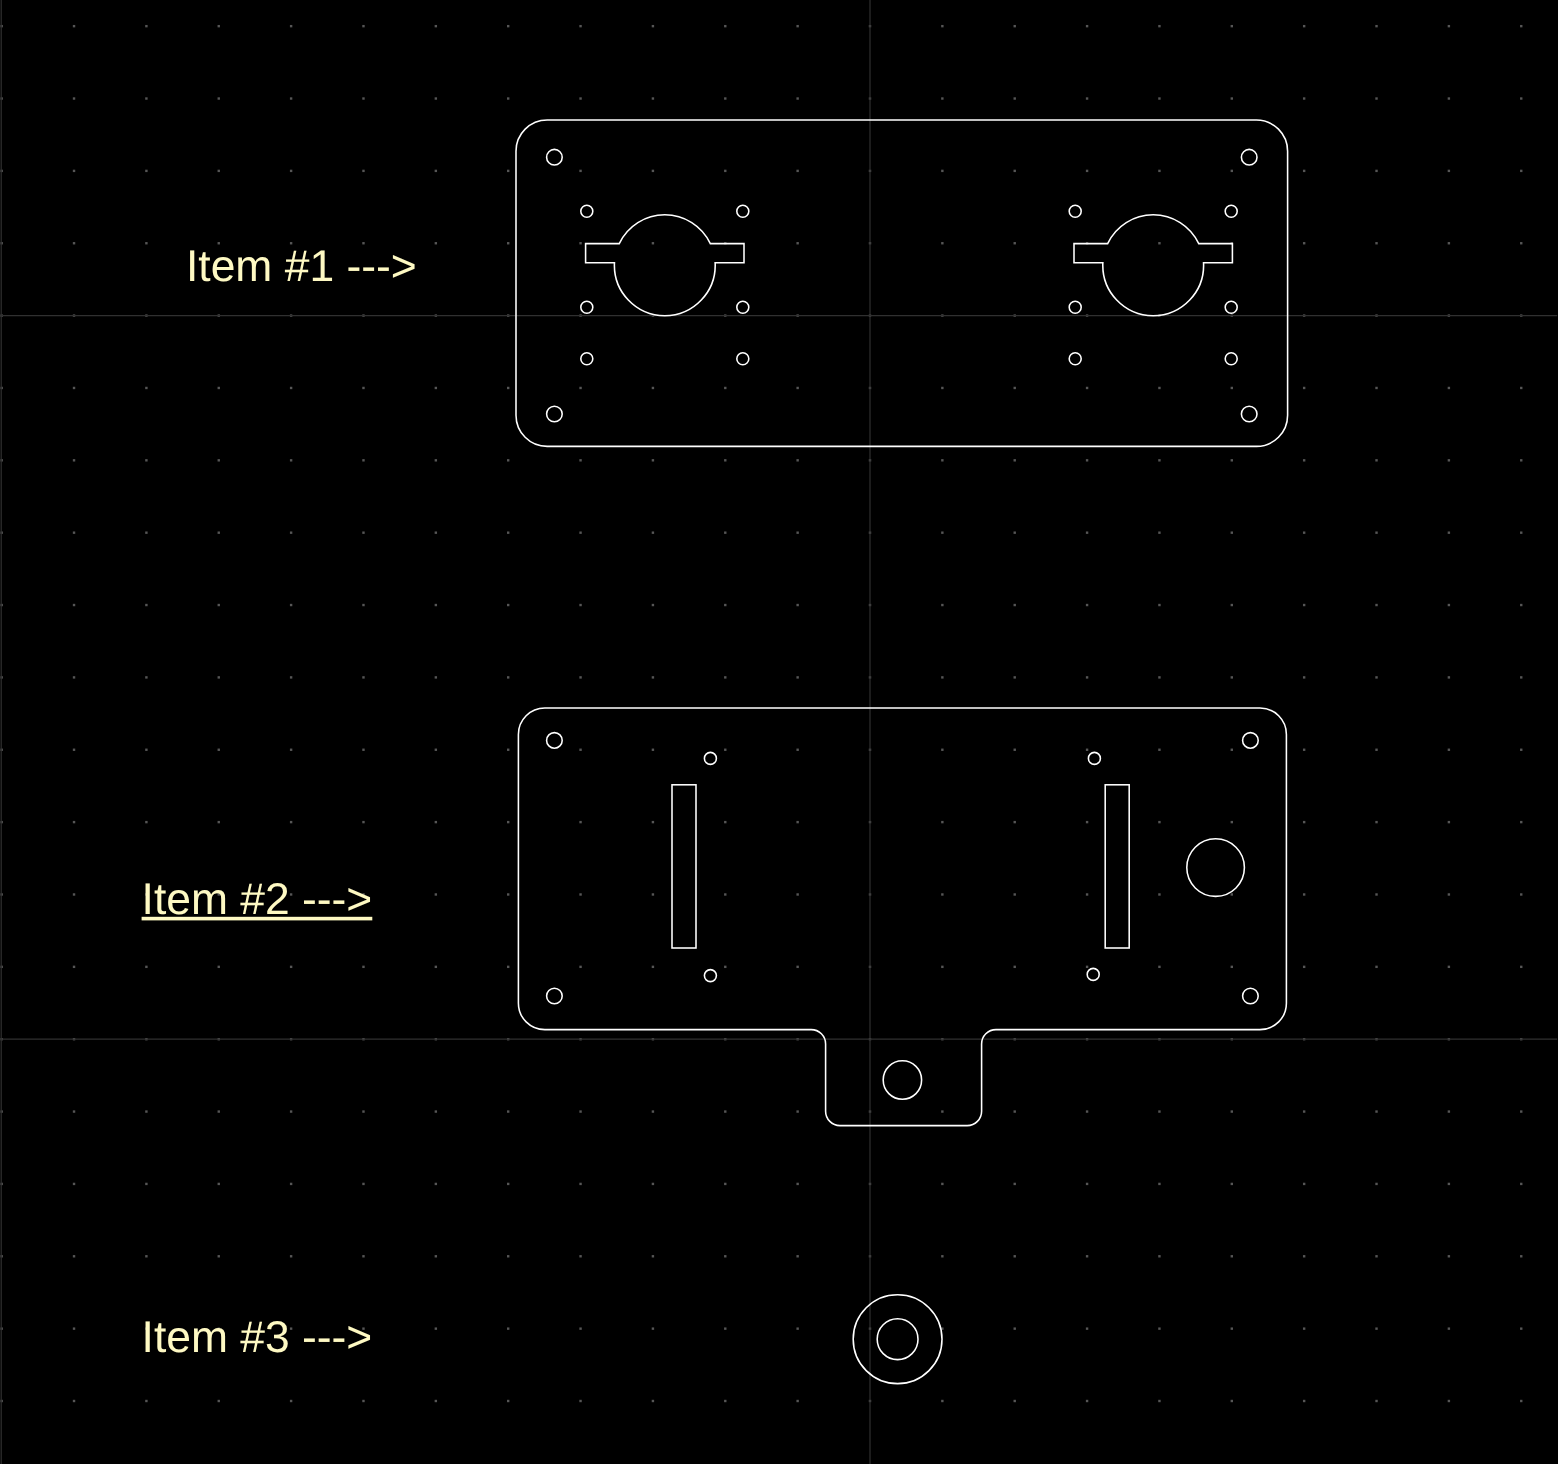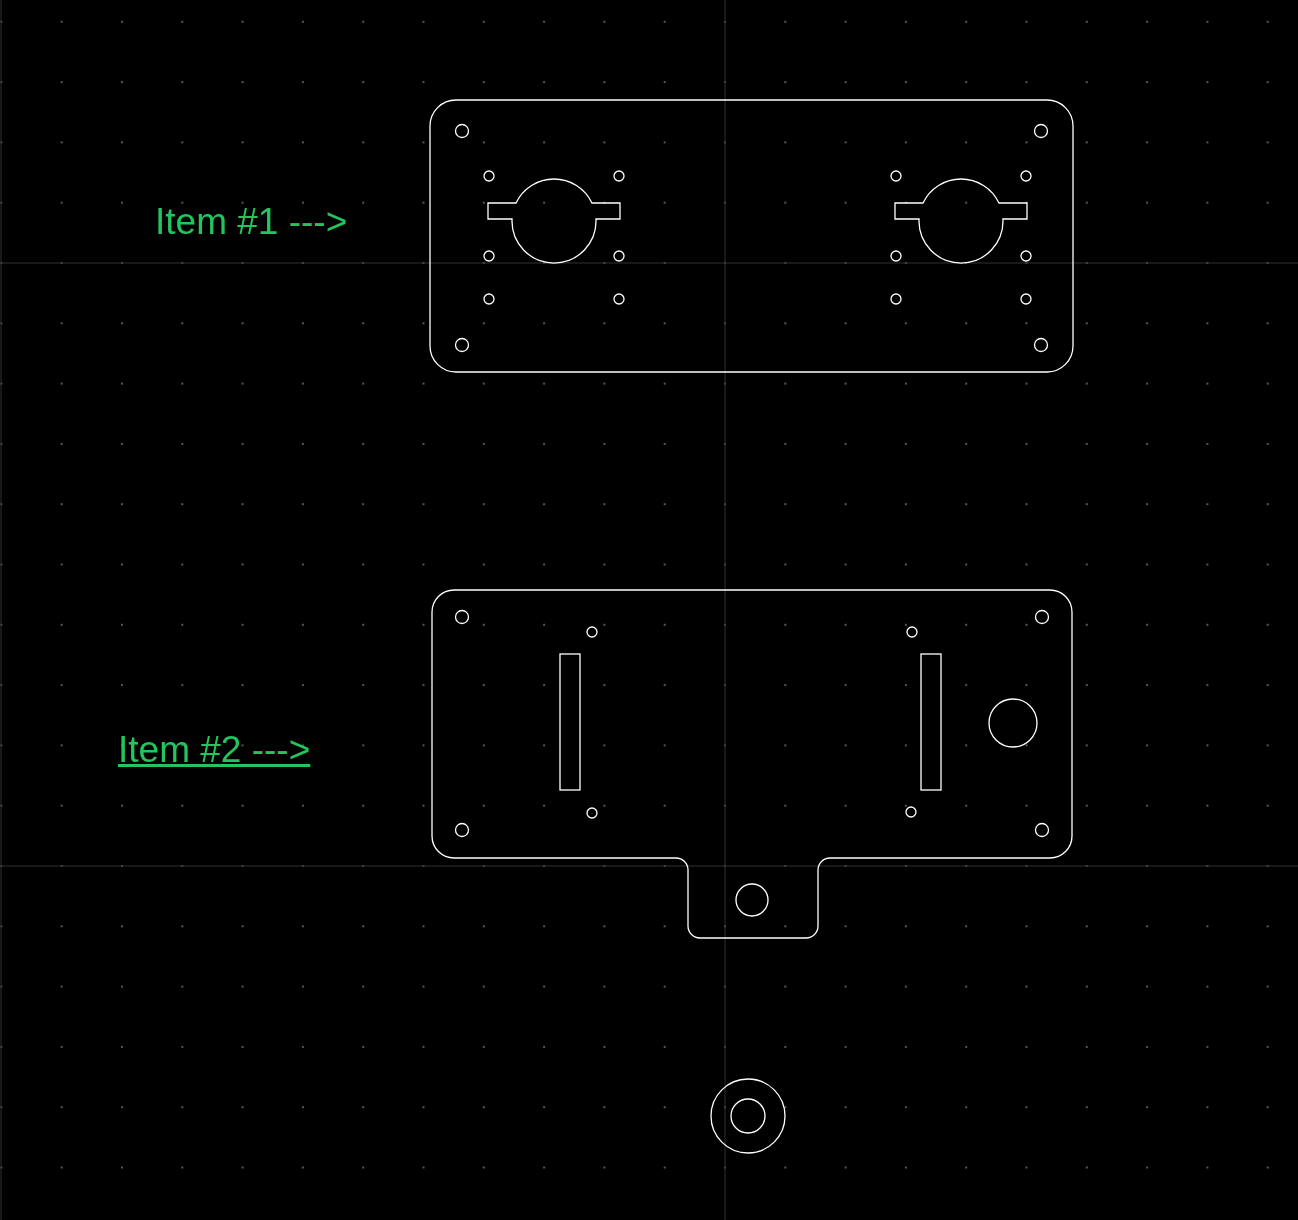--- a/index.html
+++ b/index.html
@@ -6,21 +6,21 @@
   .viewport{
     position:relative;
     width:1298px;height:1220px;
     background:#000;
     overflow:hidden;
     font-family:"Liberation Sans", sans-serif;
   }
   .viewport svg{position:absolute;left:0;top:0;}
   .cad-label{
     position:absolute;
-    color:#22c55e;
+    color:#fef9c3;
     font-size:37px;
     line-height:1.15;
     white-space:nowrap;
     user-select:none;
   }
 </style>
 </head>
 <body>
 
 <div class="viewport">
@@ -511,13 +511,14 @@
           <circle cx="752" cy="900" r="16"></circle>
         </g>
         <g>
           <circle cx="748" cy="1116" r="37"></circle>
           <circle cx="748" cy="1116" r="17"></circle>
         </g>
       </g>
   </svg>
   <div class="cad-label" style="left: 155px; top: 201px;">Item #1 ---&gt;</div>
   <div class="cad-label" style="left: 118px; top: 729px; text-decoration: underline;">Item #2 ---&gt;</div>
+  <div class="cad-label" style="left: 118px; top: 1094px;">Item #3 ---&gt;</div>
 </div>
 
 </body></html>

